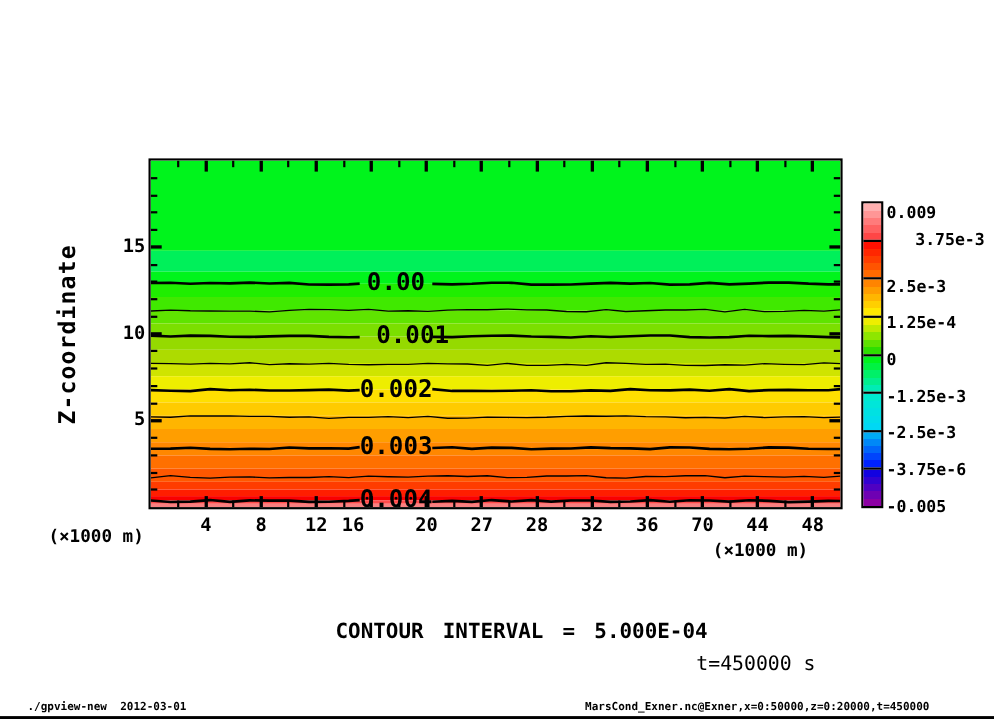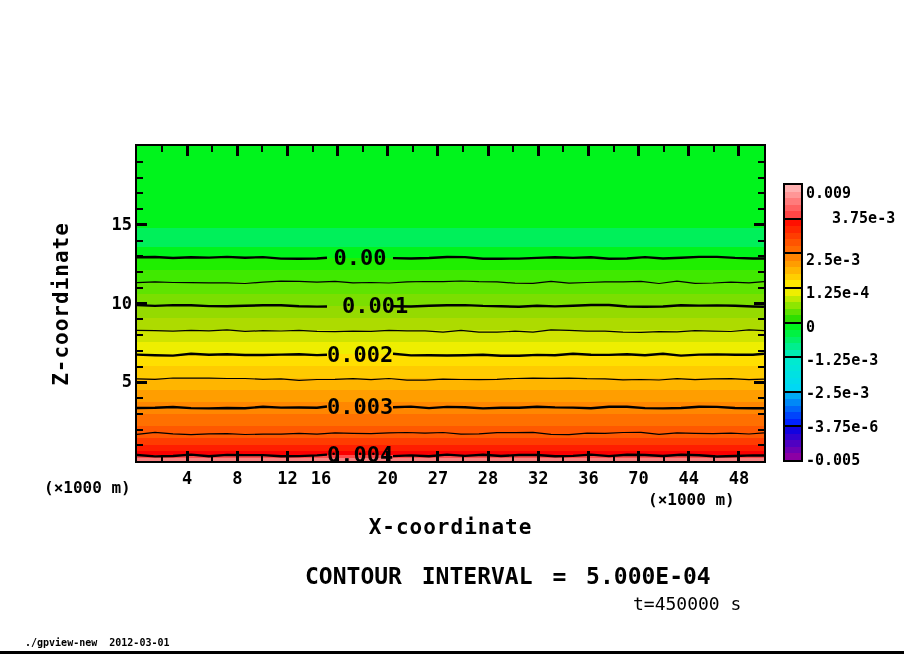--- a/index.html
+++ b/index.html
@@ -19,21 +19,21 @@
   .xticklab{position:absolute;width:44px;text-align:center;font-size:17px;font-weight:700;}
   .zticklab{position:absolute;width:42px;text-align:right;font-size:17px;font-weight:700;}
   .unit{font-size:16px;font-weight:700;white-space:pre;}
   .unit-left{left:44px;top:478px;}
   .unit-right{left:648px;top:490px;}
   .cbar{left:783px;top:183px;width:20px;height:279px;border:2px solid #000;box-sizing:border-box;
         display:flex;flex-direction:column;}
   .cbar-block{flex:1;box-sizing:border-box;}
   .cbar-block + .cbar-block{border-top:2px solid #000;}
   .cbarlab{position:absolute;left:806px;width:96px;font-size:15px;font-weight:700;}
-  .cnote{left:305px;top:563px;font-size:23px;font-weight:700;word-spacing:6px;white-space:pre;}
+  .cnote{left:305px;top:563px;font-size:19px;font-weight:700;word-spacing:6px;white-space:pre;}
   .tnote{left:633px;top:593px;font-size:18px;font-weight:400;white-space:pre;}
   .footer{top:637px;font-size:10px;font-weight:700;white-space:pre;}
   .footer-left{left:25px;}
   .footer-right{right:59px;}
   .bottom-rule{left:0;top:651px;width:904px;height:3px;background:#000;}
   svg.contours{position:absolute;left:0;top:0;}
 </style>
 </head>
 <body>
 
@@ -170,40 +170,40 @@
         <div class="tick" style="left: 0px; top: 31px; width: 6px; height: 2px;"></div>
         <div class="tick" style="right: 0px; top: 31px; width: 6px; height: 2px;"></div>
         <div class="tick" style="left: 0px; top: 15px; width: 6px; height: 2px;"></div>
         <div class="tick" style="right: 0px; top: 15px; width: 6px; height: 2px;"></div>
       </div>
   </div>
 
   <div class="abs zlabel-wrap">
     <span>Z-coordinate</span>
   </div>
-  <div class="abs xlabel">X-coordinate</div>
 
   <div class="abs unit unit-left">(×1000 m)</div>
   <div class="abs unit unit-right">(×1000 m)</div>
 
   <div class="abs cbar" id="cbar">
       <div class="cbar-block" style="background: linear-gradient(rgb(255, 176, 176) 0%, rgb(255, 176, 176) 20%, rgb(255, 150, 150) 20%, rgb(255, 150, 150) 40%, rgb(255, 123, 123) 40%, rgb(255, 123, 123) 60%, rgb(255, 97, 97) 60%, rgb(255, 97, 97) 80%, rgb(255, 70, 70) 80%, rgb(255, 70, 70) 100%);"></div>
       <div class="cbar-block" style="background: linear-gradient(rgb(255, 16, 0) 0%, rgb(255, 16, 0) 20%, rgb(255, 39, 0) 20%, rgb(255, 39, 0) 40%, rgb(255, 61, 0) 40%, rgb(255, 61, 0) 60%, rgb(255, 84, 0) 60%, rgb(255, 84, 0) 80%, rgb(255, 106, 0) 80%, rgb(255, 106, 0) 100%);"></div>
       <div class="cbar-block" style="background: linear-gradient(rgb(255, 132, 0) 0%, rgb(255, 132, 0) 20%, rgb(255, 157, 0) 20%, rgb(255, 157, 0) 40%, rgb(255, 182, 0) 40%, rgb(255, 182, 0) 60%, rgb(255, 207, 0) 60%, rgb(255, 207, 0) 80%, rgb(255, 232, 0) 80%, rgb(255, 232, 0) 100%);"></div>
       <div class="cbar-block" style="background: linear-gradient(rgb(238, 238, 0) 0%, rgb(238, 238, 0) 20%, rgb(190, 234, 0) 20%, rgb(190, 234, 0) 40%, rgb(142, 230, 0) 40%, rgb(142, 230, 0) 60%, rgb(94, 226, 0) 60%, rgb(94, 226, 0) 80%, rgb(46, 222, 0) 80%, rgb(46, 222, 0) 100%);"></div>
       <div class="cbar-block" style="background: linear-gradient(rgb(0, 244, 28) 0%, rgb(0, 244, 28) 20%, rgb(0, 242, 66) 20%, rgb(0, 242, 66) 40%, rgb(0, 240, 104) 40%, rgb(0, 240, 104) 60%, rgb(0, 238, 142) 60%, rgb(0, 238, 142) 80%, rgb(0, 236, 180) 80%, rgb(0, 236, 180) 100%);"></div>
       <div class="cbar-block" style="background: linear-gradient(rgb(0, 234, 208) 0%, rgb(0, 234, 208) 20%, rgb(0, 230, 217) 20%, rgb(0, 230, 217) 40%, rgb(0, 225, 226) 40%, rgb(0, 225, 226) 60%, rgb(0, 221, 235) 60%, rgb(0, 221, 235) 80%, rgb(0, 216, 244) 80%, rgb(0, 216, 244) 100%);"></div>
       <div class="cbar-block" style="background: linear-gradient(rgb(0, 170, 244) 0%, rgb(0, 170, 244) 20%, rgb(0, 136, 247) 20%, rgb(0, 136, 247) 40%, rgb(0, 102, 250) 40%, rgb(0, 102, 250) 60%, rgb(0, 68, 252) 60%, rgb(0, 68, 252) 80%, rgb(0, 34, 255) 80%, rgb(0, 34, 255) 100%);"></div>
       <div class="cbar-block" style="background: linear-gradient(rgb(18, 2, 224) 0%, rgb(18, 2, 224) 20%, rgb(49, 2, 209) 20%, rgb(49, 2, 209) 40%, rgb(79, 1, 194) 40%, rgb(79, 1, 194) 60%, rgb(110, 1, 179) 60%, rgb(110, 1, 179) 80%, rgb(140, 0, 164) 80%, rgb(140, 0, 164) 100%);"></div>
     </div>
 
   <div class="abs cnote">CONTOUR INTERVAL = 5.000E-04</div>
   <div class="abs tnote">t=450000 s</div>
 
   <div class="abs footer footer-left">./gpview-new  2012-03-01</div>
+  <div class="abs footer footer-right">MarsCond_Exner.nc@Exner,x=0:50000,z=0:20000,t=450000</div>
   <div class="abs bottom-rule"></div>
 <div class="abs xticklab" style="left: 165.16px; top: 468px;">4</div>
     <div class="abs xticklab" style="left: 215.32px; top: 468px;">8</div>
     <div class="abs xticklab" style="left: 265.48px; top: 468px;">12</div>
     <div class="abs xticklab" style="left: 299px; top: 468px;">16</div>
     <div class="abs xticklab" style="left: 365.8px; top: 468px;">20</div>
     <div class="abs xticklab" style="left: 415.96px; top: 468px;">27</div>
     <div class="abs xticklab" style="left: 466.12px; top: 468px;">28</div>
     <div class="abs xticklab" style="left: 516.28px; top: 468px;">32</div>
     <div class="abs xticklab" style="left: 566.44px; top: 468px;">36</div>

